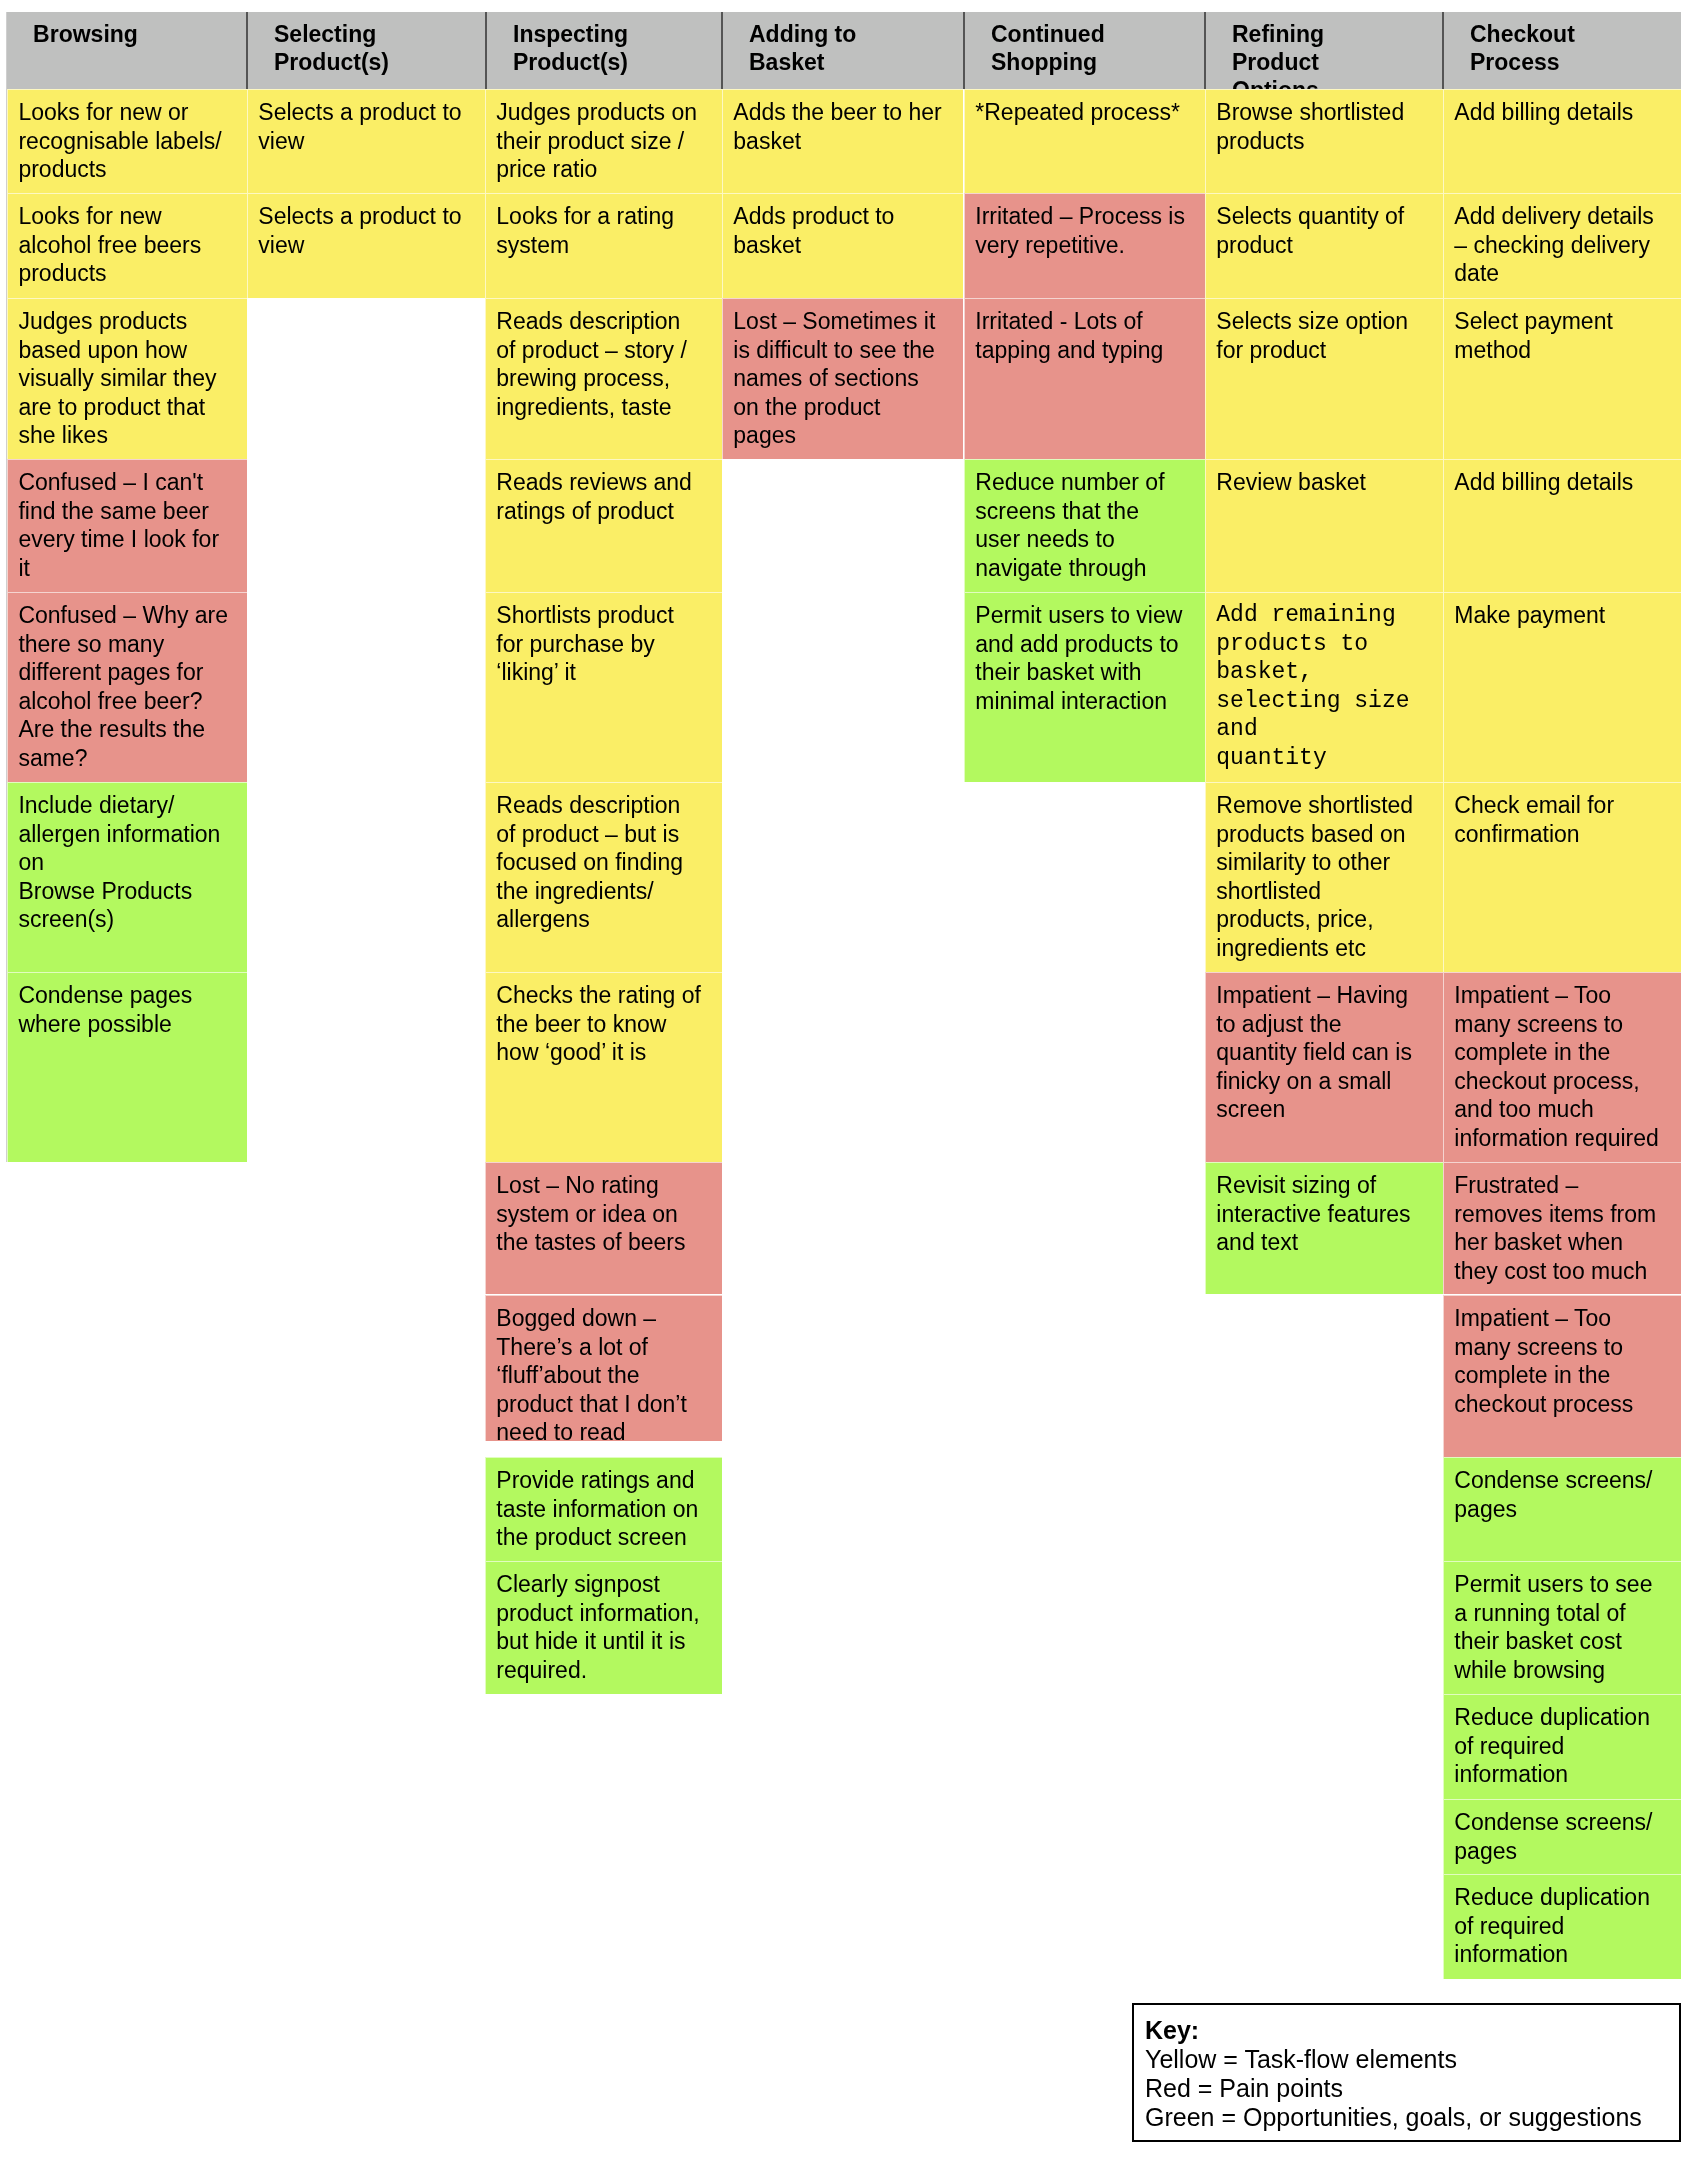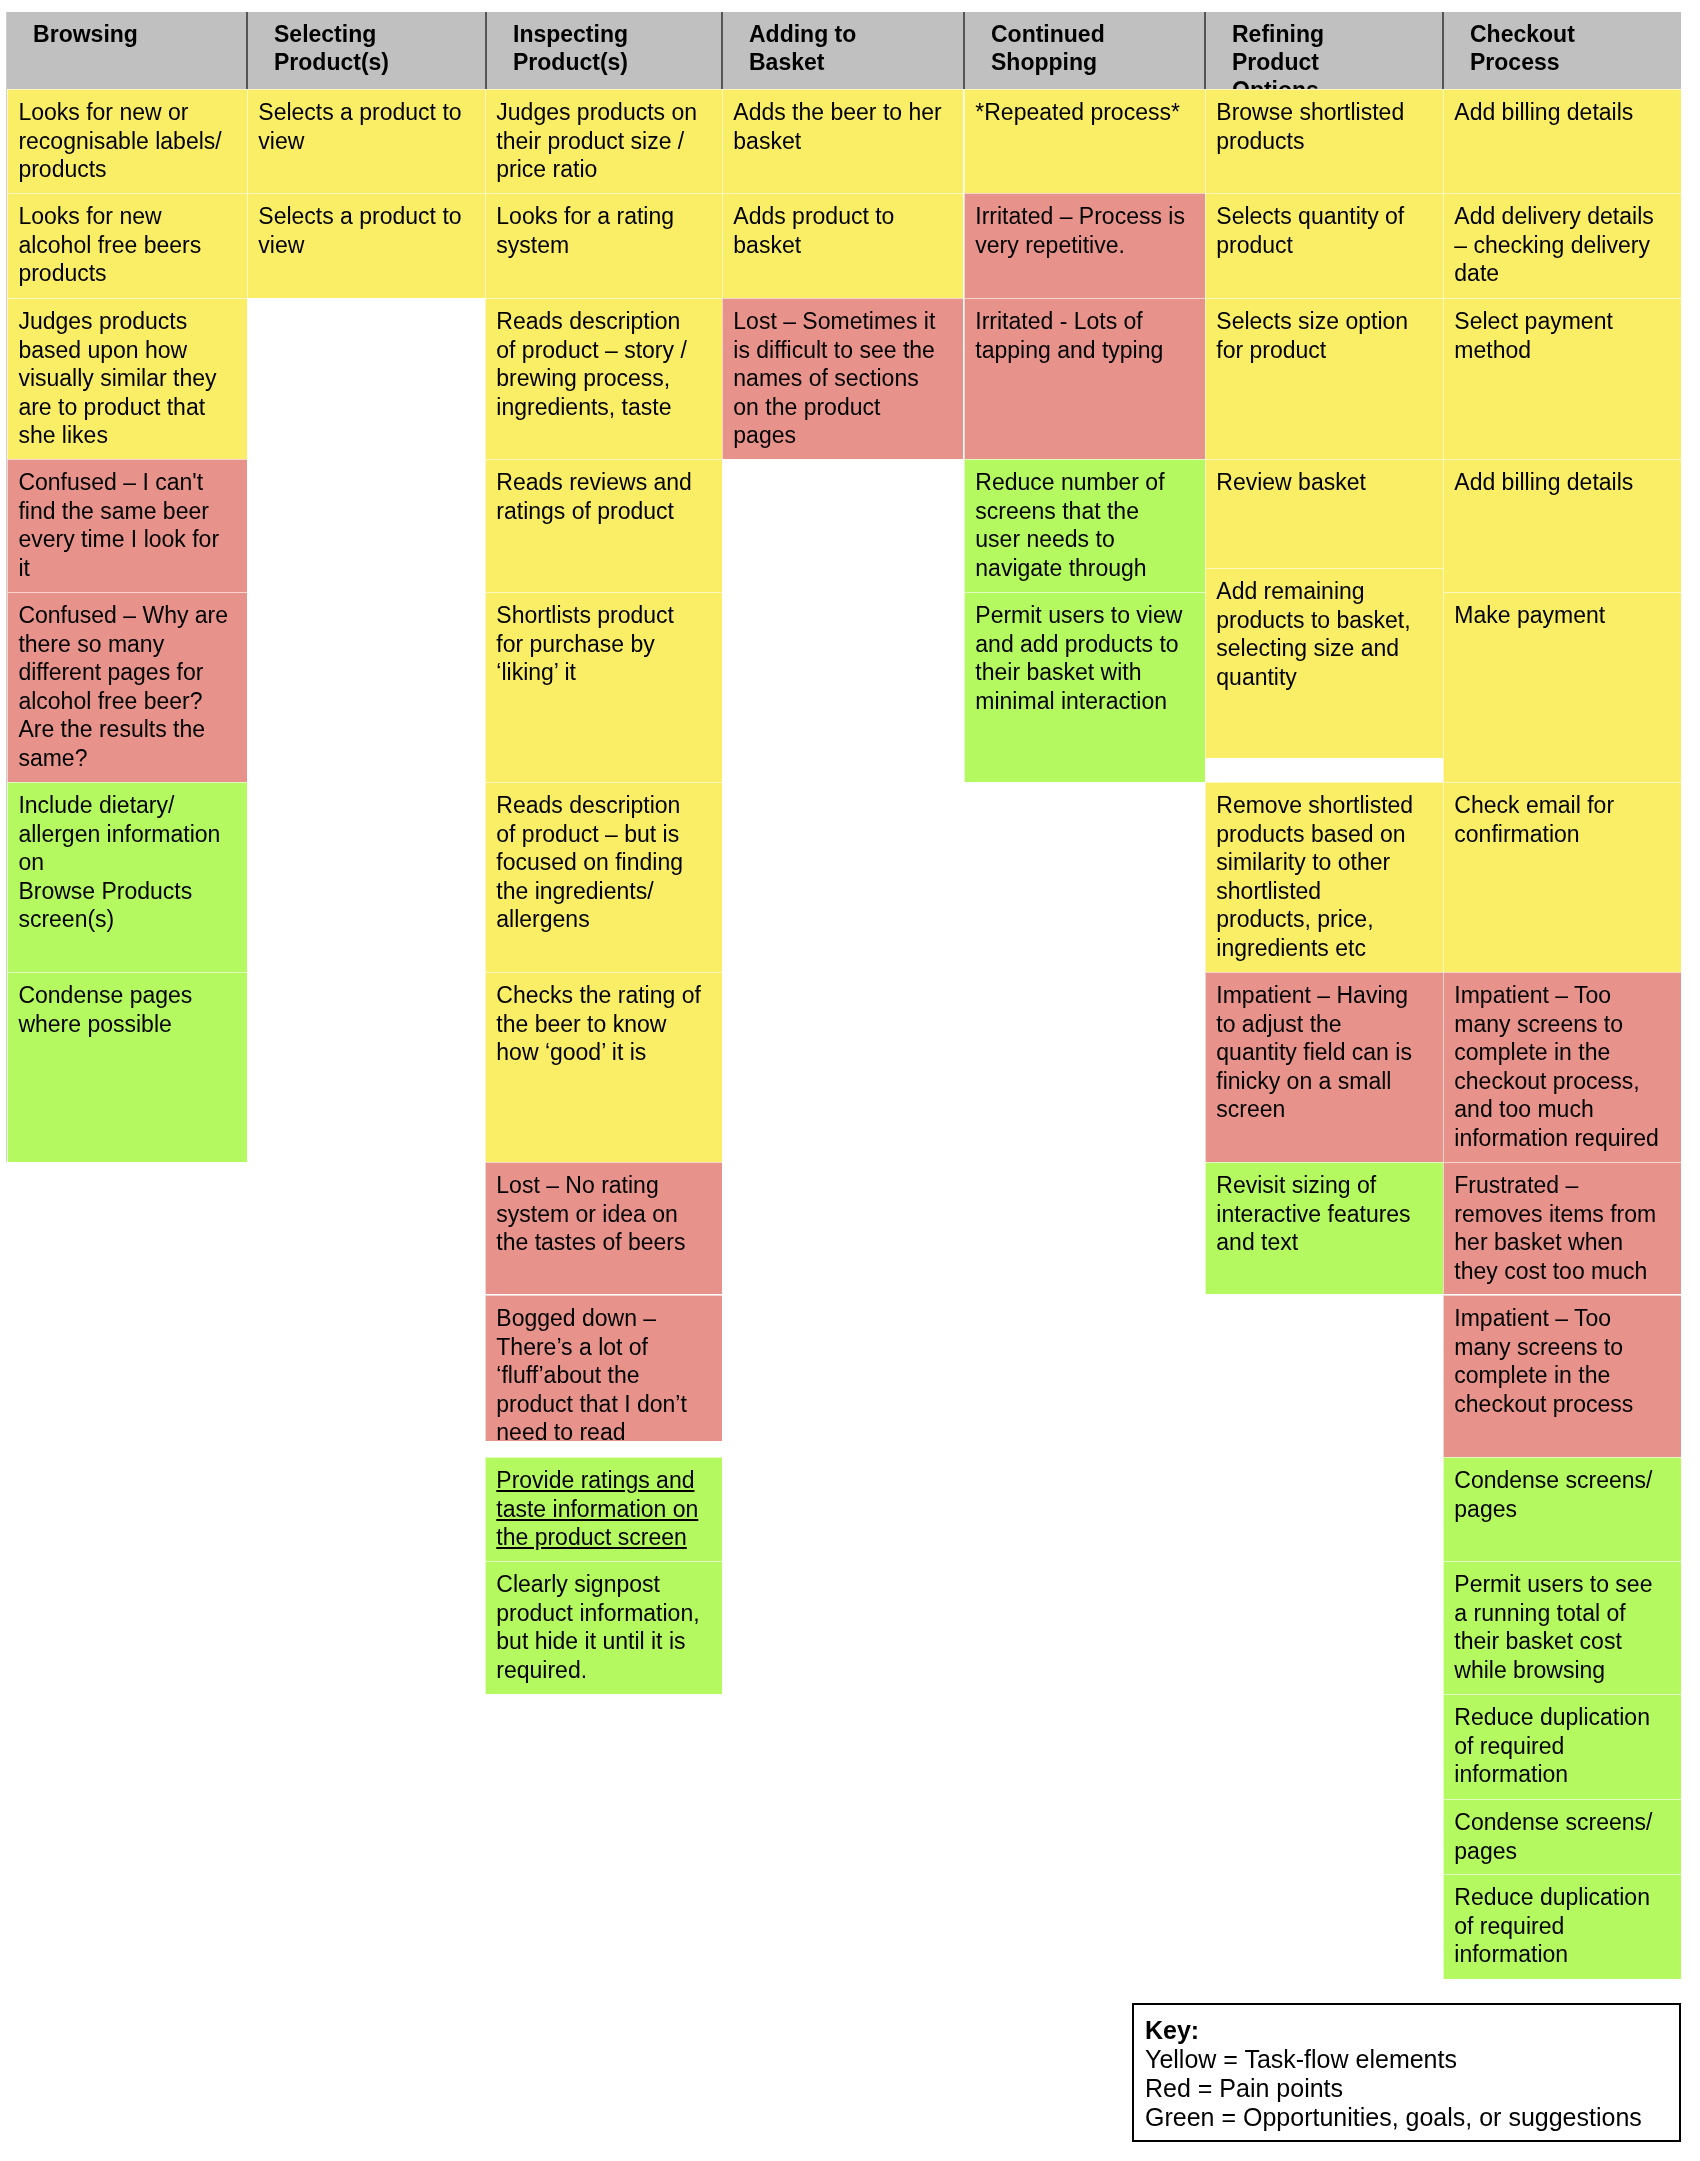--- a/index.html
+++ b/index.html
@@ -102,21 +102,21 @@
 the beer to know
 how ‘good’ it is</div>
       <div class="cell r" style="left: 485px; width: 237px; top: 1162px; height: 132px;">Lost – No rating
 system or idea on
 the tastes of beers</div>
       <div class="cell r" style="left: 485px; width: 237px; top: 1295px; height: 146px;">Bogged down –
 There’s a lot of
 ‘fluff’about the
 product that I don’t
 need to read</div>
-      <div class="cell g" style="left: 485px; width: 237px; top: 1457px; height: 105px; text-decoration: underline;">Provide ratings and
+      <div class="cell g" style="left: 485px; width: 237px; top: 1457px; height: 105px;">Provide ratings and
 taste information on
 the product screen</div>
       <div class="cell g" style="left: 485px; width: 237px; top: 1561px; height: 133px;">Clearly signpost
 product information,
 but hide it until it is
 required.</div>
     </div>
     <div>
       <div class="cell y" style="left: 722px; width: 241px; top: 89px; height: 105px;">Adds the beer to her
 basket</div>
@@ -144,21 +144,21 @@
 minimal interaction</div>
     </div>
     <div>
       <div class="cell y" style="left: 1205px; width: 238px; top: 89px; height: 105px;">Browse shortlisted
 products</div>
       <div class="cell y" style="left: 1205px; width: 238px; top: 193px; height: 105px;">Selects quantity of
 product</div>
       <div class="cell y" style="left: 1205px; width: 238px; top: 298px; height: 161px;">Selects size option
 for product</div>
       <div class="cell y" style="left: 1205px; width: 238px; top: 459px; height: 133px;">Review basket</div>
-      <div class="cell y" style="left: 1205px; width: 238px; top: 568px; height: 190px;">Add remaining
+      <div class="cell y" style="left: 1205px; width: 238px; top: 592px; height: 190px; font-family: Liberation Mono, monospace;">Add remaining
 products to basket,
 selecting size and
 quantity</div>
       <div class="cell y" style="left: 1205px; width: 238px; top: 782px; height: 190px;">Remove shortlisted
 products based on
 similarity to other
 shortlisted
 products, price,
 ingredients etc</div>
       <div class="cell r" style="left: 1205px; width: 238px; top: 972px; height: 190px;">Impatient – Having

